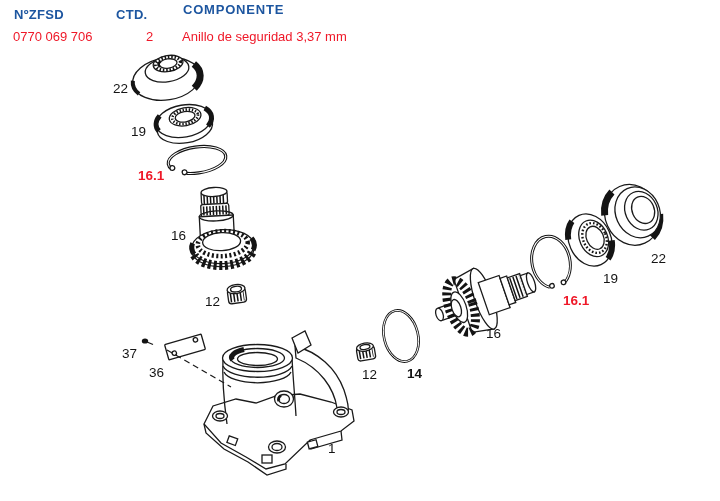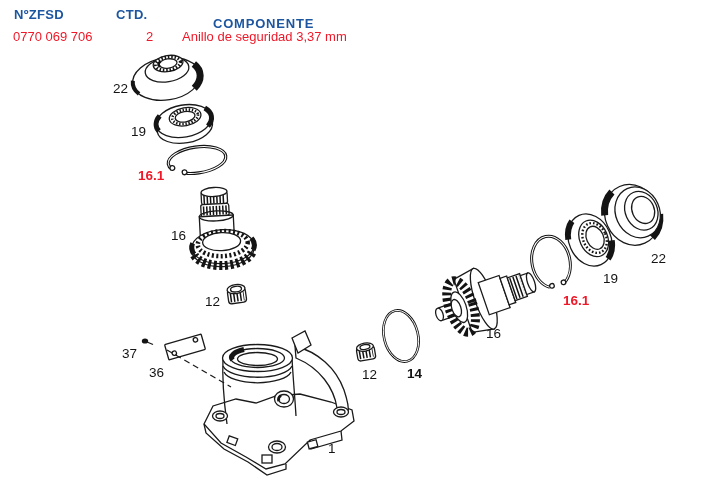--- a/index.html
+++ b/index.html
@@ -20,21 +20,21 @@
   text.lbl-b{font-weight:bold;}
   text.lbl-red{fill:#ef1828;font-weight:bold;}
 </style>
 </head>
 <body>
 
 <div class="screen">
 
   <span class="hdr" style="left:14px;top:7px;">NºZFSD</span>
   <span class="hdr" style="left:116px;top:7px;">CTD.</span>
-  <span class="hdr" style="left:183px;top:16px;letter-spacing:.8px;margin-left:30px;">COMPONENTE</span>
+  <span class="hdr" style="left:183px;top:2px;letter-spacing:.8px;">COMPONENTE</span>
 
   <span class="row b" style="left:13px;top:29px;">0770 069 706</span>
   <span class="row b" style="left:146px;top:29px;">2</span>
   <span class="row" style="left:182px;top:29px;">Anillo de seguridad 3,37 mm</span>
 
   <svg width="720" height="501" viewBox="0 0 720 501">
 
     <g transform="rotate(-9 166 76)">
       <ellipse class="fw" cx="166" cy="79" rx="34" ry="21"></ellipse>
       <path class="shade" stroke-width="7" d="M195.4,68.5 A34 21 0 0 1 192,92.5"></path>

